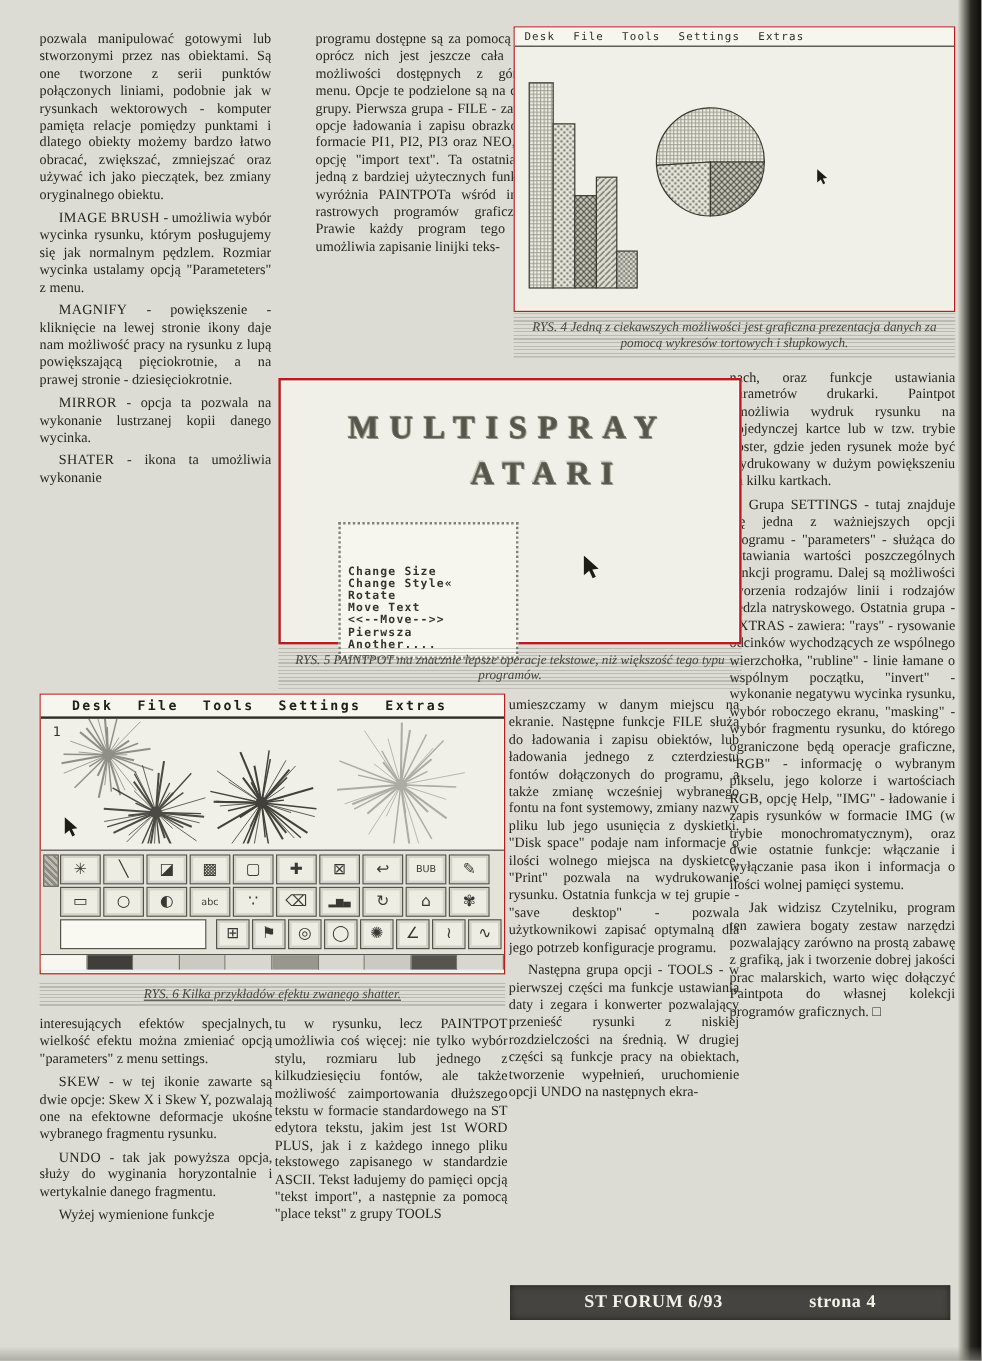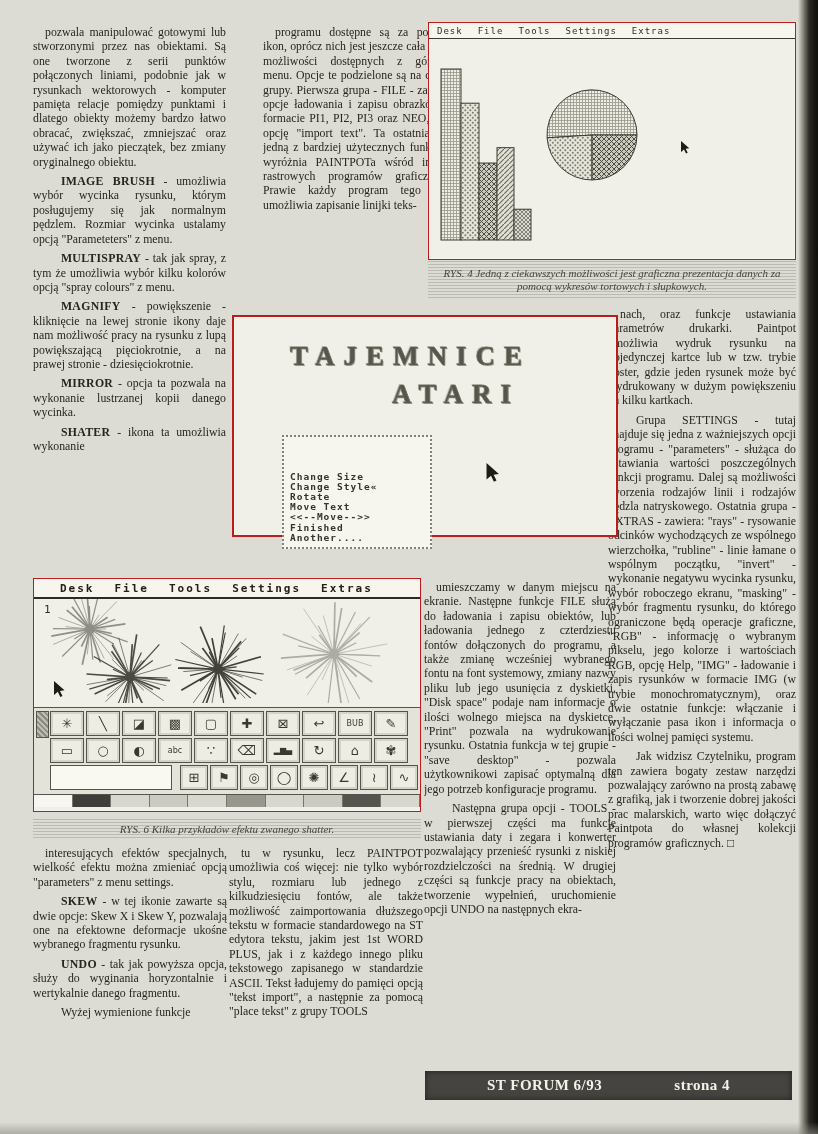--- a/index.html
+++ b/index.html
@@ -7,21 +7,21 @@
         overflow:hidden;font-family:"Liberation Serif",serif;color:#26251f;}
   
   .edge-right{position:absolute;right:0;top:0;width:20px;height:100%;
       background:linear-gradient(90deg,rgba(120,119,110,0) 0%,#8a897f 25%,#2b2a25 55%,#0d0d0a 100%);}
   .edge-bottom{position:absolute;left:0;bottom:0;width:100%;height:12px;
       background:linear-gradient(0deg,#8f8e85 0%,rgba(143,142,133,0) 100%);opacity:.6;}
   
   .col{position:absolute;overflow:hidden;text-align:justify;font-size:11.8px;line-height:14.4px;}
   .para{margin:0 0 5px 0;text-indent:1.35em;}
   .para.noind{text-indent:0;}
-  .runin{font-weight:bold;letter-spacing:.3px;margin-left:12px;}
+  .runin{font-weight:normal;letter-spacing:.3px;}
   
   .gem-window{position:absolute;background:#f1f0e8;border:1px solid #b91c1c;box-sizing:border-box;
       box-shadow:0 0 0 1px rgba(255,255,255,.4) inset;}
   .menubar{display:flex;align-items:center;border-bottom:1px solid #3a3932;background:#f6f5ee;
       font-family:"DejaVu Sans Mono",monospace;white-space:nowrap;overflow:hidden;}
   .menubar.small{height:15px;font-size:9px;letter-spacing:1px;padding-left:8px;gap:15px;color:#2e2d27;}
   .menubar.big{height:18px;font-size:11px;font-weight:bold;letter-spacing:2px;padding-left:26px;gap:20px;
       border-bottom:2px solid #2c2b26;color:#222119;}
   .menu-item{cursor:default;}
   svg text{font-family:"DejaVu Sans Mono",monospace;}
@@ -57,21 +57,20 @@
       font-weight:bold;font-size:15px;letter-spacing:.5px;box-shadow:inset 0 0 6px rgba(0,0,0,.55);}
 </style>
 </head>
 <body>
 
 <div class="page">
 
   <div class="col" style="left:33px;top:25px;width:193px;height:551px;">
     <p class="para noind"><b class="runin"></b><span>pozwala manipulować gotowymi lub stworzonymi przez nas obiektami. Są one tworzone z serii punktów połączonych liniami, podobnie jak w rysunkach wektorowych - komputer pamięta relacje pomiędzy punktami i dlatego obiekty możemy bardzo łatwo obracać, zwiększać, zmniejszać oraz używać ich jako pieczątek, bez zmiany oryginalnego obiektu.</span></p>
     <p class="para"><b class="runin">IMAGE BRUSH</b><span> - umożliwia wybór wycinka rysunku, którym posługujemy się jak normalnym pędzlem. Rozmiar wycinka ustalamy opcją "Parameteters" z menu.</span></p>
-    <p class="para"><b class="runin">MULTISPRAY</b><span> - tak jak spray, z tym że umożliwia wybór kilku kolorów opcją "spray colours" z menu.</span></p>
     <p class="para"><b class="runin">MAGNIFY</b><span> - powiększenie - kliknięcie na lewej stronie ikony daje nam możliwość pracy na rysunku z lupą powiększającą pięciokrotnie, a na prawej stronie - dziesięciokrotnie.</span></p>
     <p class="para"><b class="runin">MIRROR</b><span> - opcja ta pozwala na wykonanie lustrzanej kopii danego wycinka.</span></p>
     <p class="para"><b class="runin">SHATER</b><span> - ikona ta umożliwia wykonanie</span></p>
   </div>
 
   <div class="col" style="left:231px;top:25px;width:191px;height:282px;margin-left:32px;">
     <p class="para noind"><b class="runin"></b><span>programu dostępne są za pomocą ikon, oprócz nich jest jeszcze cała gama możliwości dostępnych z górnego menu. Opcje te podzielone są na cztery grupy. Pierwsza grupa - FILE - zawiera opcje ładowania i zapisu obrazków w formacie PI1, PI2, PI3 oraz NEO, oraz opcję "import text". Ta ostatnia jest jedną z bardziej użytecznych funkcji, i wyróżnia PAINTPOTa wśród innych rastrowych programów graficznych. Prawie każdy program tego typu umożliwia zapisanie linijki teks-</span></p>
   </div>
 
   <div class="col" style="left:424px;top:580px;width:192px;height:476px;">
@@ -143,29 +142,30 @@
           <path d="M163,96 L163.0,141.0 A45,45 0 0 0 208.0,96.0 Z" fill="url(#patCross)" stroke="#3b3a32" stroke-width="1"></path>
         </g>
       <g id="rys4-cursor">
           <path d="M0 0 L0 11 L3 8.5 L5 12.6 L6.7 11.7 L4.7 7.8 L8.3 7.3 Z" fill="#1d1c17" transform="translate(252,102)"></path>
         </g>
     </svg>
   </div>
   <div class="caption" style="left:428px;top:261px;width:368px;height:37px;">RYS. 4 Jedną z ciekawszych możliwości jest graficzna prezentacja danych za pomocą wykresów tortowych i słupkowych.</div>
 
   <div class="gem-window fig5" style="left:232px;top:315px;width:386px;height:222px;">
-    <div class="fig5-title" style="left:56px;top:24px;">TAJEMNICE</div>
+    <div class="fig5-title" style="left:56px;top:24px;">MULTISPRAY</div>
     <div class="fig5-title" style="left:158px;top:62px;">ATARI</div>
     <div class="fig5-menu" style="left:48px;top:118px;width:132px;">
       
-    <div class="menu-item">Change Size</div><div class="menu-item">Change Style«</div><div class="menu-item">Rotate</div><div class="menu-item">Move Text</div><div class="menu-item">&lt;&lt;--Move--&gt;&gt;</div><div class="menu-item">Finished</div><div class="menu-item">Another....</div></div>
+    <div class="menu-item">Change Size</div><div class="menu-item">Change Style«</div><div class="menu-item">Rotate</div><div class="menu-item">Move Text</div><div class="menu-item">&lt;&lt;--Move--&gt;&gt;</div><div class="menu-item">Pierwsza</div><div class="menu-item">Another....</div></div>
     <svg class="fig5-cursor" style="left:252px;top:146px;" width="14" height="20" viewBox="0 0 11 17">
       <path d="M0 0 L0 14 L3.8 10.8 L6.3 16 L8.5 14.9 L6 9.9 L10.5 9.3 Z" fill="#1d1c17"></path>
     </svg>
   </div>
+  <div class="caption" style="left:232px;top:540px;width:386px;height:34px;">RYS. 5 PAINTPOT ma znacznie lepsze operacje tekstowe, niż większość tego typu programów.</div>
 
   <div class="gem-window" style="left:33px;top:578px;width:388px;height:234px;">
     <div class="menubar big">
 
     <span class="menu-item">Desk</span>
         <span class="menu-item">File</span>
         <span class="menu-item">Tools</span>
         <span class="menu-item">Settings</span>
         <span class="menu-item">Extras</span>
       </div>
@@ -371,21 +371,21 @@
         <div class="swatch" style="background: rgb(216, 215, 207);"></div>
         <div class="swatch" style="background: rgb(203, 202, 194);"></div>
         <div class="swatch" style="background: rgb(216, 215, 207);"></div>
         <div class="swatch" style="background: rgb(152, 151, 142);"></div>
         <div class="swatch" style="background: rgb(216, 215, 207);"></div>
         <div class="swatch" style="background: rgb(203, 202, 194);"></div>
         <div class="swatch" style="background: rgb(85, 84, 78);"></div>
         <div class="swatch" style="background: rgb(216, 215, 207);"></div>
       </div>
   </div>
-  <div class="caption" style="left:33px;top:819px;width:388px;height:20px;">RYS. 6 Kilka przykładów efektu zwanego shatter.</div>
+  <div class="caption" style="left:33px;top:819px;width:388px;height:20px;text-decoration:underline;">RYS. 6 Kilka przykładów efektu zwanego shatter.</div>
 
   <div class="footer">
     <span>ST FORUM 6/93</span>
     <span>strona 4</span>
   </div>
 
   <div class="edge-right"></div>
   <div class="edge-bottom"></div>
 </div>
 

